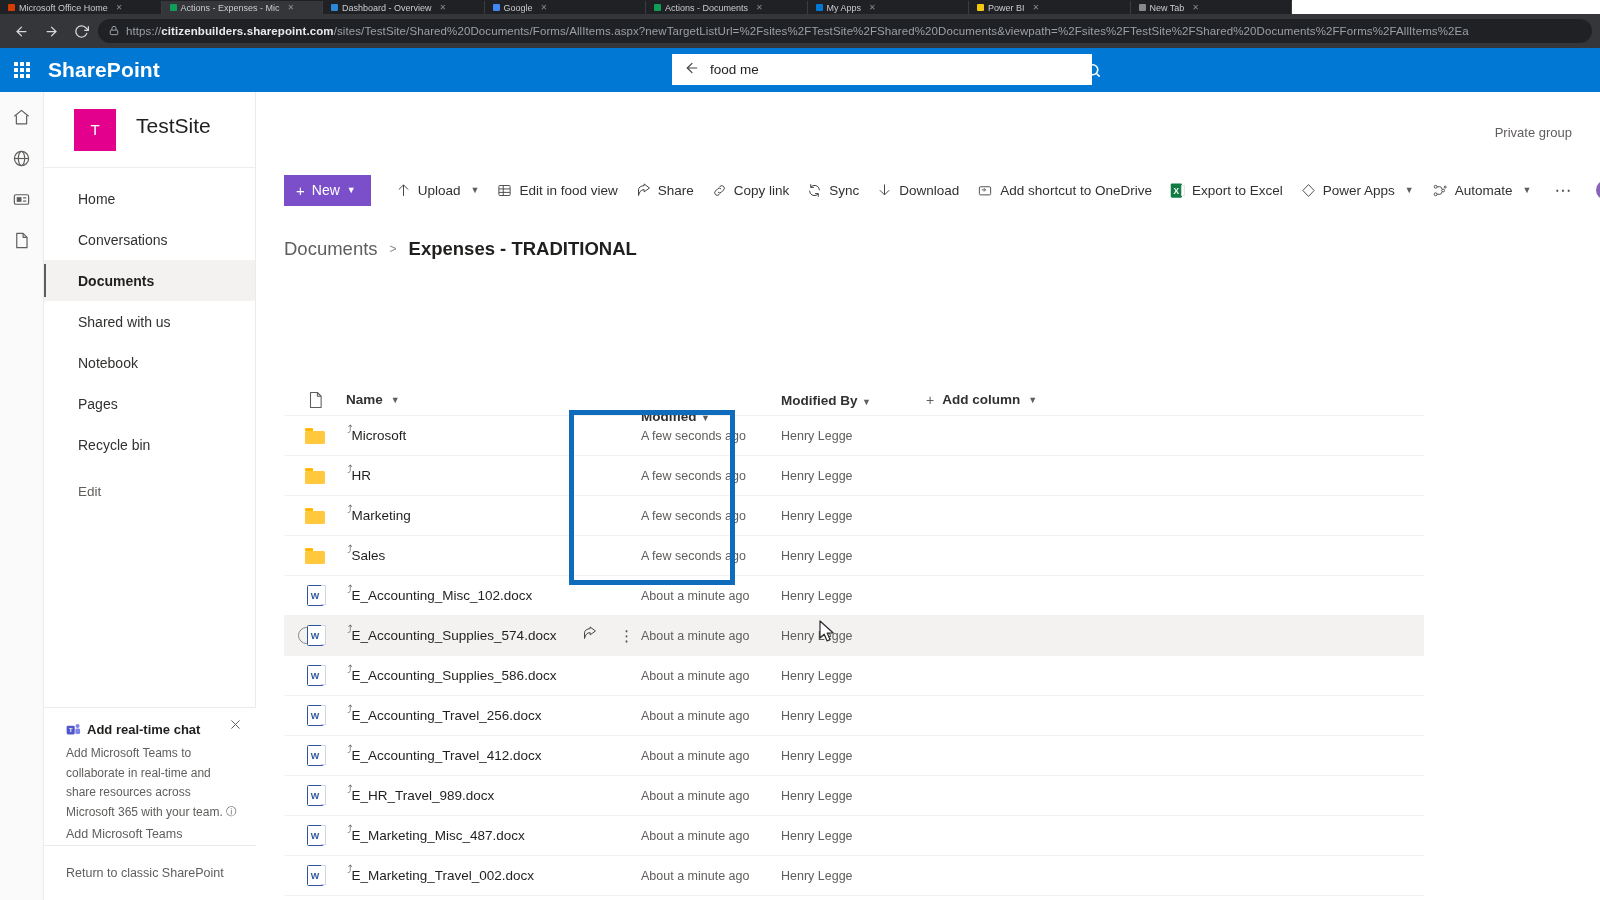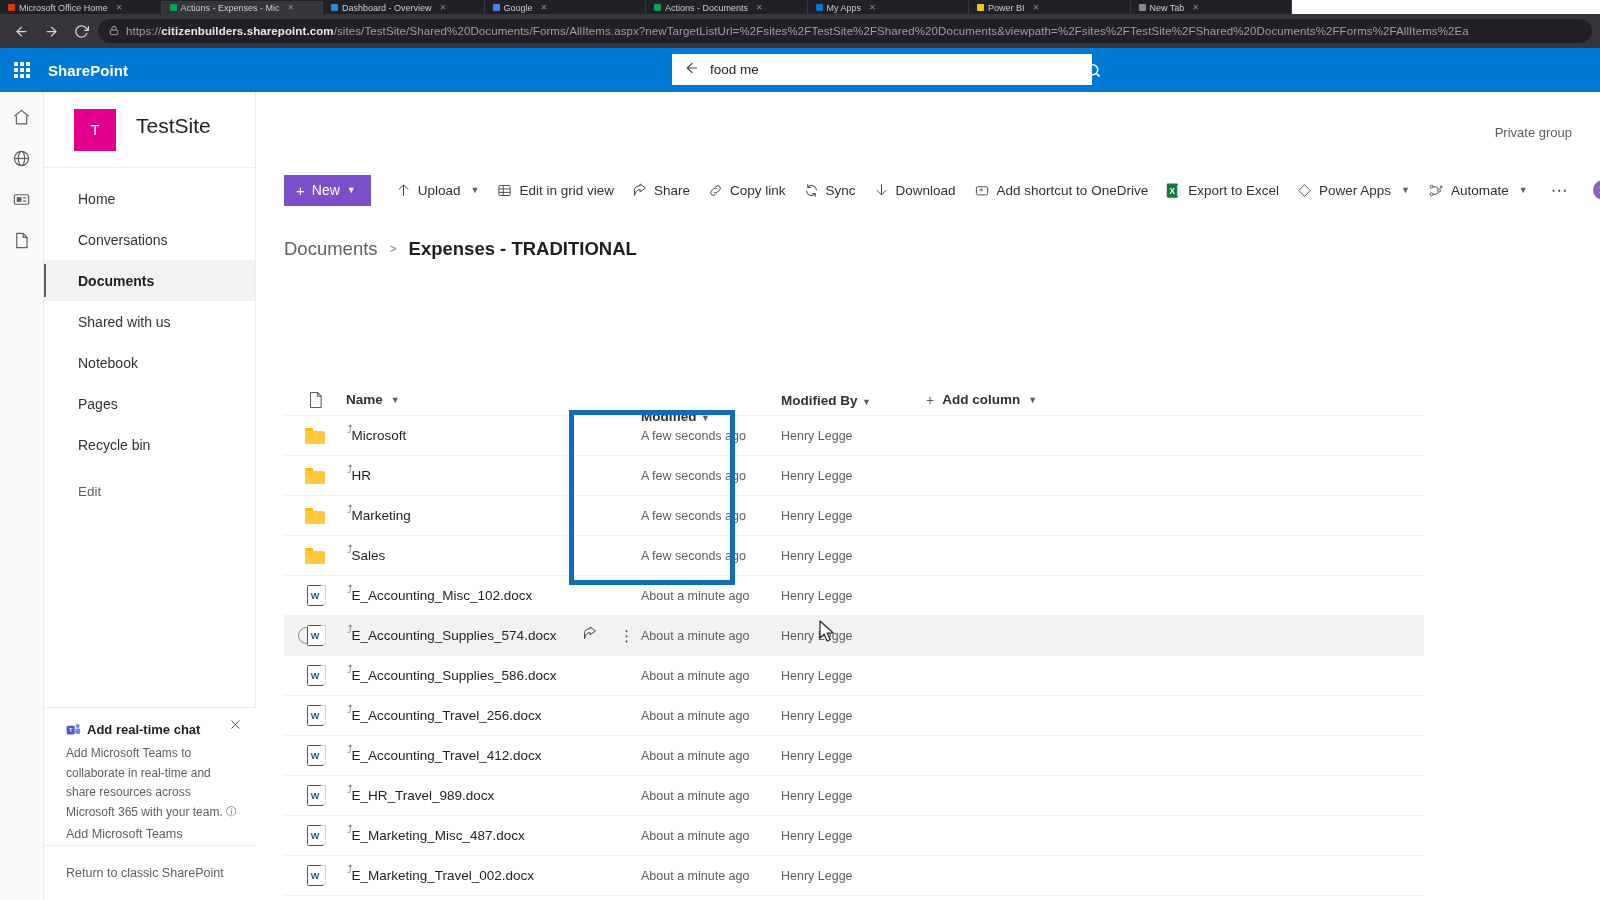--- a/index.html
+++ b/index.html
@@ -55,21 +55,21 @@
   #waffle {
     width: 44px; height: 44px; display: flex; align-items: center;
     justify-content: center; flex: none;
   }
   #waffle .grid {
     display: grid; grid-template-columns: repeat(3, 4px);
     grid-template-rows: repeat(3, 4px); gap: 2px;
   }
   #waffle .grid i { background: #fff; border-radius: .5px; display: block; }
   #suite-brand {
-    color: #fff; font-size: 15px; font-weight: 700; margin-left: 4px;
+    color: #fff; font-size: 21px; font-weight: 700; margin-left: 4px;
     letter-spacing: .1px;
   }
   #search-wrap {
     position: absolute; left: 672px; top: 54px; width: 420px; height: 31px;
     background: #fff; display: flex; align-items: center; gap: 10px;
     padding: 0 12px;
   }
   #search-back { color: #444; font-size: 15px; flex: none; }
   #search-input {
     border: none; outline: none; font-family: "Liberation Sans", sans-serif;
@@ -488,21 +488,21 @@
         </div>
         <div class="cmd">
           <span class="ci">
             <svg width="15" height="15" viewBox="0 0 24 24" fill="none" stroke="currentColor" stroke-width="1.5">
               <rect x="3" y="4" width="18" height="16" rx="1.5"></rect>
               <line x1="3" y1="9.5" x2="21" y2="9.5"></line>
               <line x1="3" y1="15" x2="21" y2="15"></line>
               <line x1="10" y1="4" x2="10" y2="20"></line>
             </svg>
           </span>
-          <span>Edit in grid view</span>
+          <span>Edit in food view</span>
         </div>
         <div class="cmd">
           <span class="ci">
             <svg width="15" height="15" viewBox="0 0 24 24" fill="none" stroke="currentColor" stroke-width="1.6" stroke-linejoin="round">
               <path d="M4 20V11c0-4 4-6.5 9-6.8V1.5L21.5 8 13 14.2V10.5C8 10.7 5.5 14 4 20z"></path>
             </svg>
           </span>
           <span>Share</span>
         </div>
         <div class="cmd">

